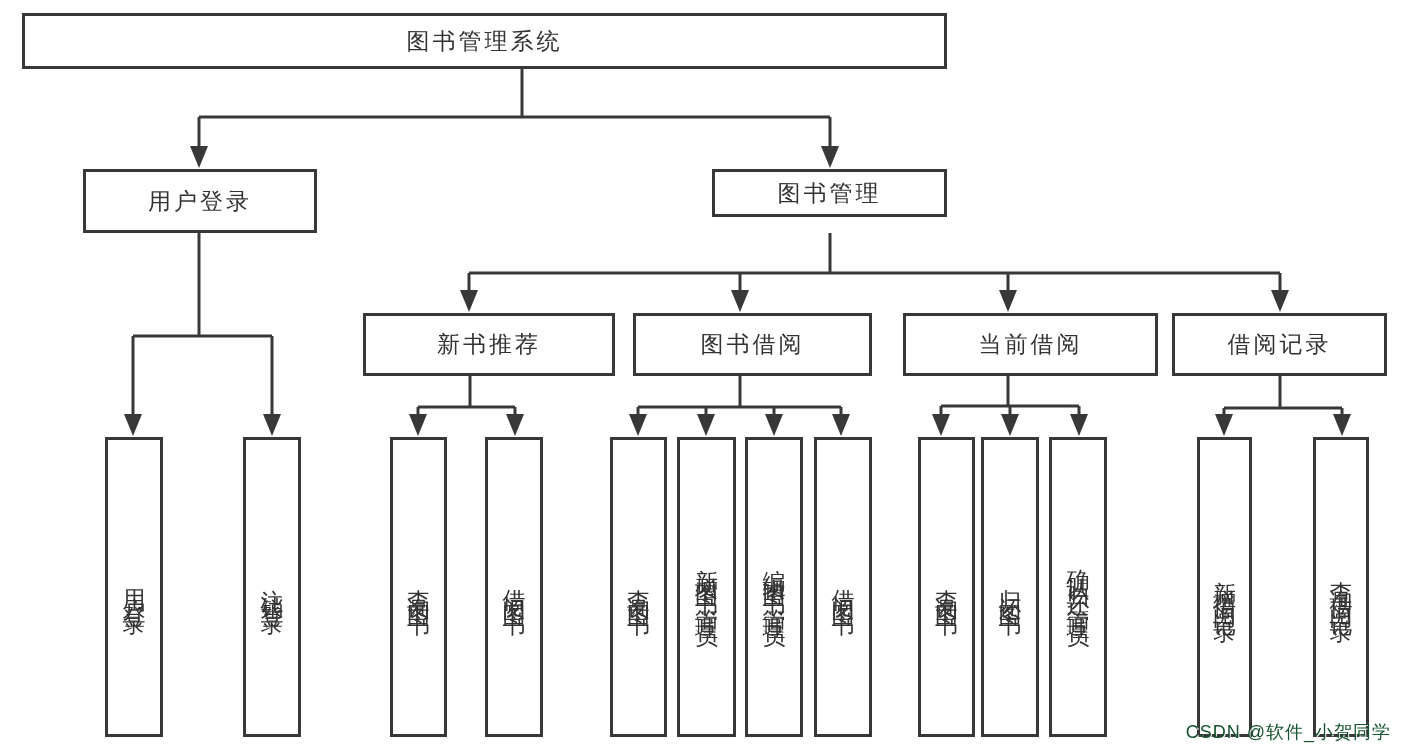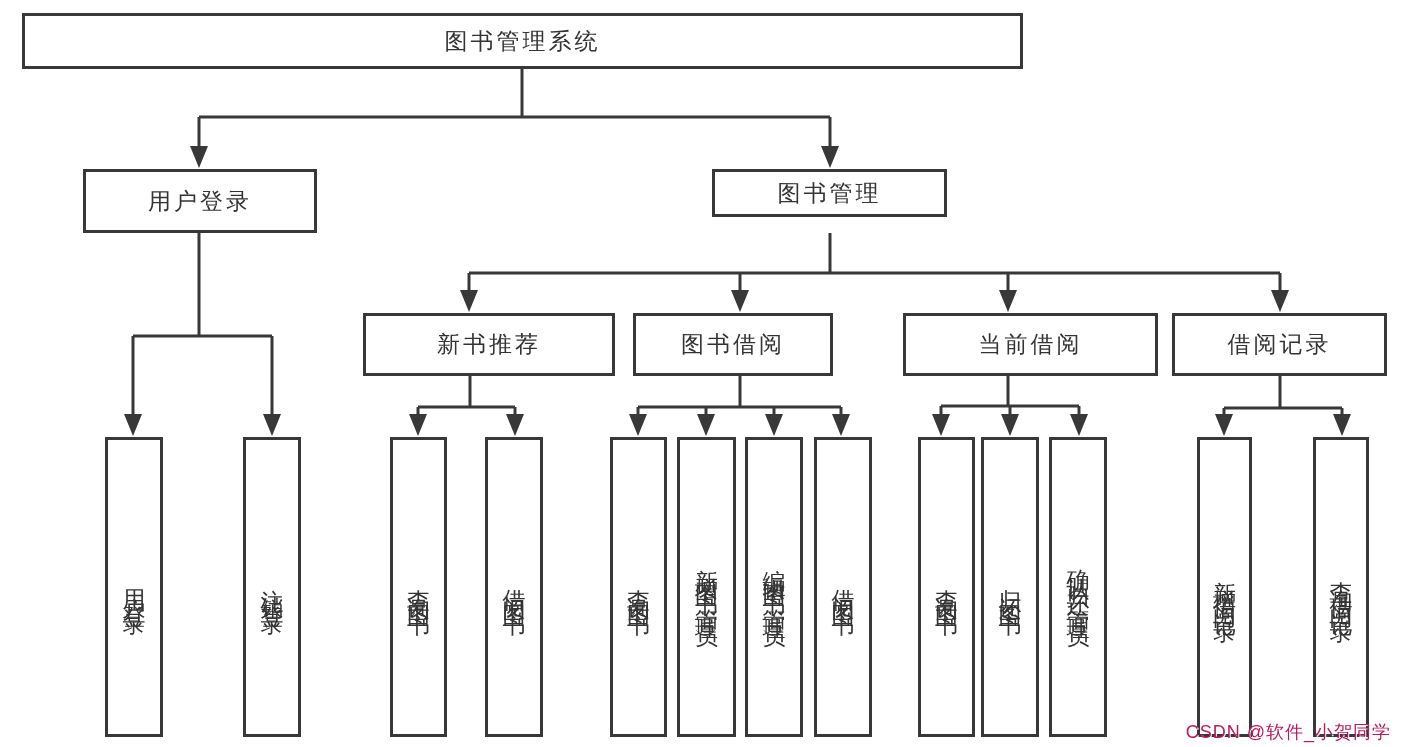--- a/index.html
+++ b/index.html
@@ -40,21 +40,21 @@
     letter-spacing: 8px;
     line-height: 1;
     color: #333333;
     white-space: nowrap;
   }
   .watermark {
     position: absolute;
     right: 14px;
     bottom: 3px;
     font-size: 18px;
-    color: #be185d;
+    color: #14532d;
     letter-spacing: 1px;
     text-shadow: 1px 1px 0 rgba(255,255,255,0.9);
     white-space: nowrap;
     z-index: 5;
     margin-left: 35px;
   }
 </style>
 </head>
 <body>
 
@@ -108,35 +108,35 @@
       <line x1="1010" y1="406" x2="1010" y2="420" stroke="#383838" stroke-width="3"></line>
       <polygon points="1001,414 1019,414 1010,436" fill="#383838"></polygon>
       <line x1="1079" y1="406" x2="1079" y2="420" stroke="#383838" stroke-width="3"></line>
       <polygon points="1070,414 1088,414 1079,436" fill="#383838"></polygon>
       <line x1="1224" y1="408" x2="1224" y2="420" stroke="#383838" stroke-width="3"></line>
       <polygon points="1215,414 1233,414 1224,436" fill="#383838"></polygon>
       <line x1="1342" y1="408" x2="1342" y2="420" stroke="#383838" stroke-width="3"></line>
       <polygon points="1333,414 1351,414 1342,436" fill="#383838"></polygon>
     </svg>
 
-  <div class="node hbox" style="left:22px;top:13px;width:1001px;height:56px">
+  <div class="node hbox" style="left:22px;top:13px;width:925px;height:56px">
     <span>图书管理系统</span>
   </div>
 
   <div class="node hbox" style="left:83px;top:169px;width:234px;height:64px">
     <span>用户登录</span>
   </div>
   <div class="node hbox" style="left:712px;top:169px;width:235px;height:48px">
     <span>图书管理</span>
   </div>
 
   <div class="node hbox" style="left:363px;top:313px;width:252px;height:63px">
     <span>新书推荐</span>
   </div>
-  <div class="node hbox" style="left:633px;top:313px;width:200px;height:63px">
+  <div class="node hbox" style="left:633px;top:313px;width:239px;height:63px">
     <span>图书借阅</span>
   </div>
   <div class="node hbox" style="left:903px;top:313px;width:255px;height:63px">
     <span>当前借阅</span>
   </div>
   <div class="node hbox" style="left:1172px;top:313px;width:215px;height:63px">
     <span>借阅记录</span>
   </div>
 
   <div class="node vbox" style="left:105px;top:437px;width:58px;height:300px">

